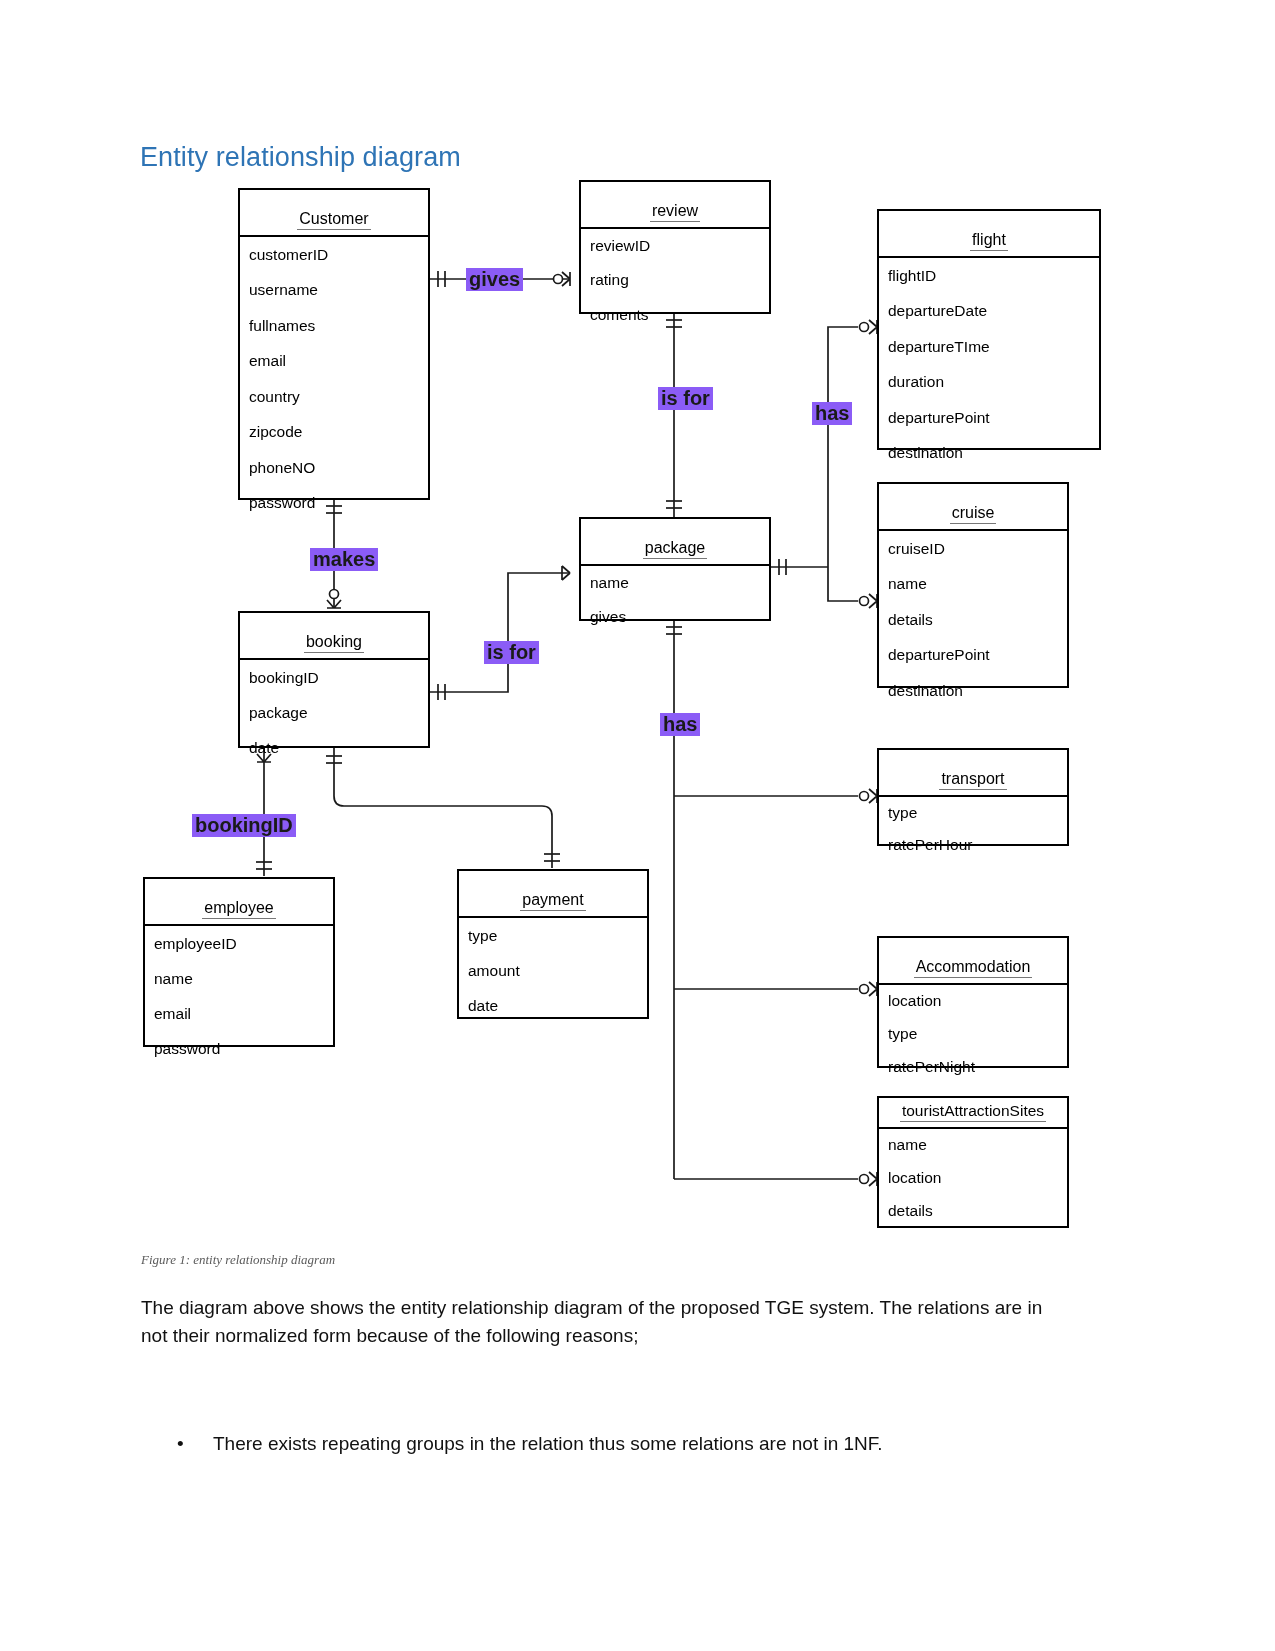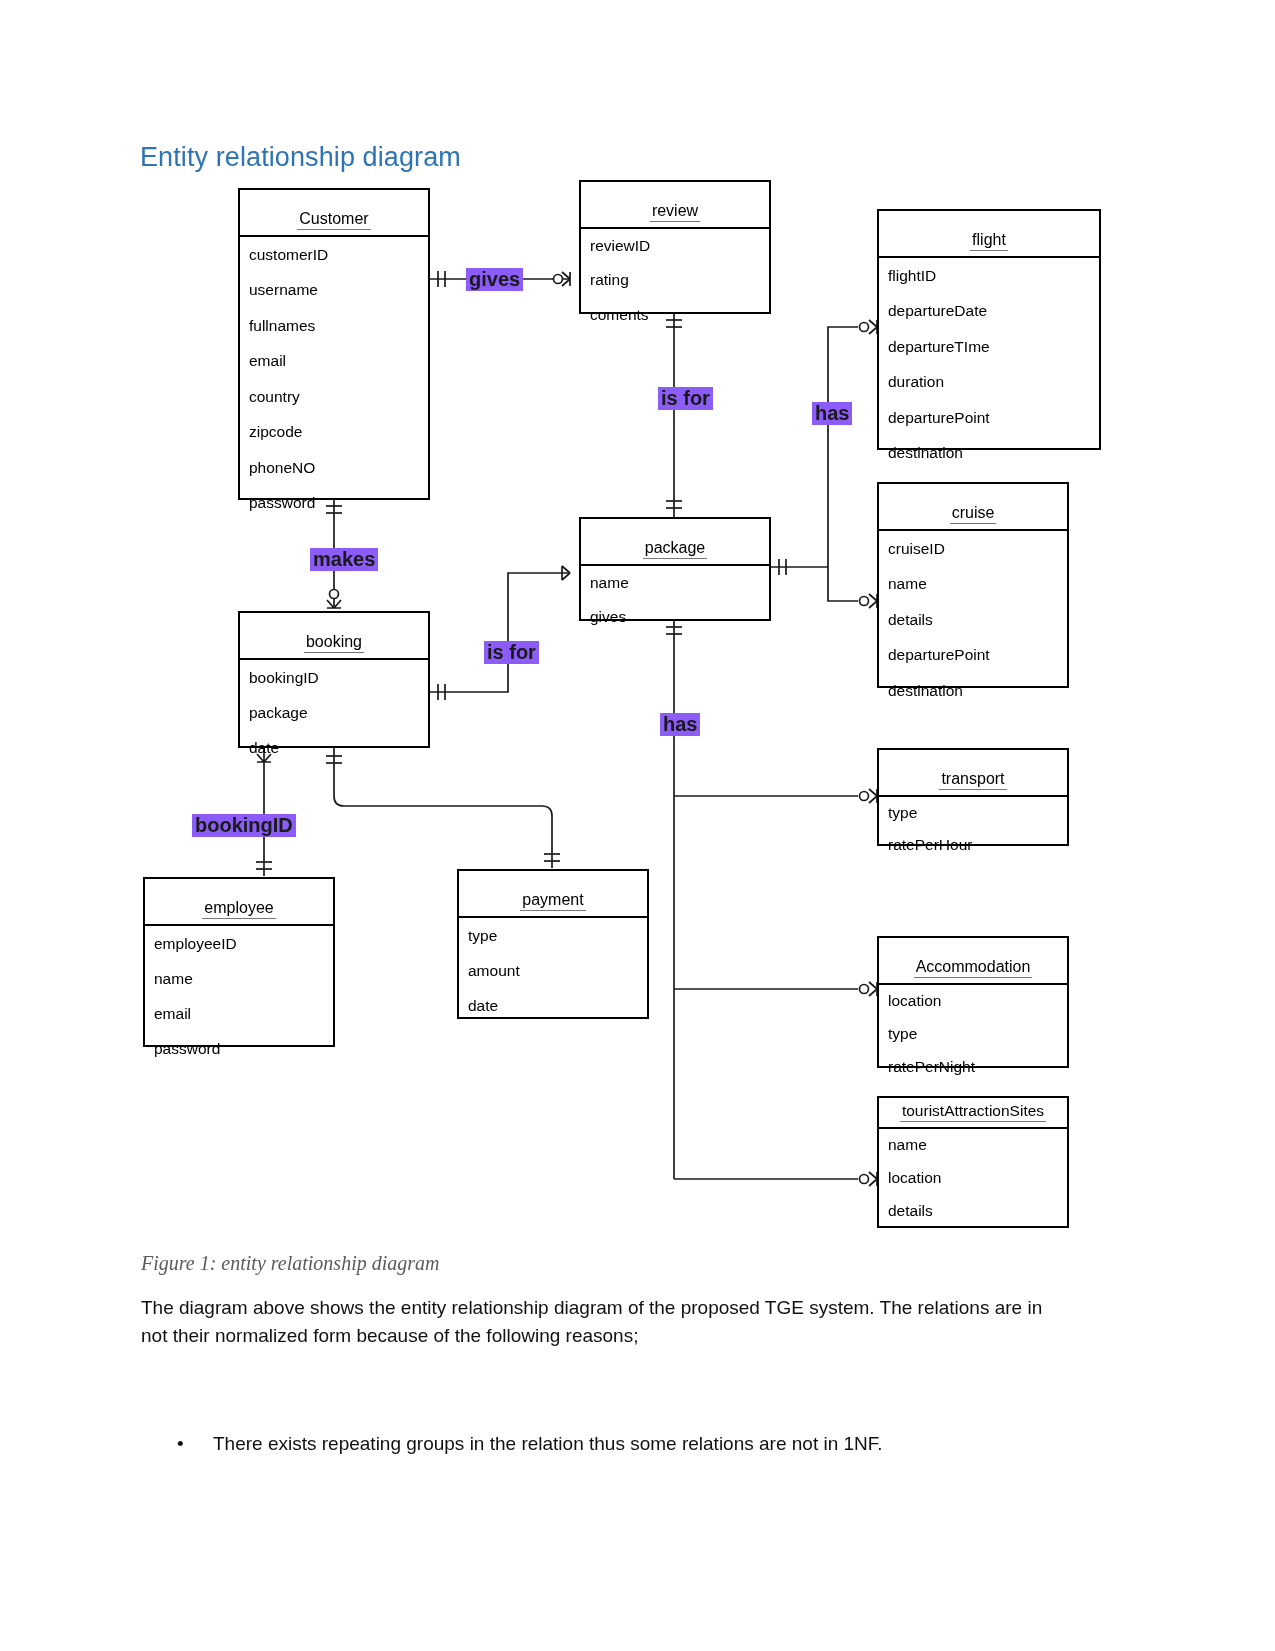--- a/index.html
+++ b/index.html
@@ -87,21 +87,21 @@
     padding: 0 3px;
     white-space: nowrap;
     z-index: 4;
     font-weight: bold;
   }
   
   #figure-caption {
     position: absolute;
     left: 141px;
     top: 1252px;
-    font-size: 20px;
+    font-size: 13px;
     font-style: italic;
     color: #5a5a5a;
     font-family: "Liberation Serif", serif;
   }
   
   #body-para {
     position: absolute;
     left: 141px;
     top: 1294px;
     width: 930px;

